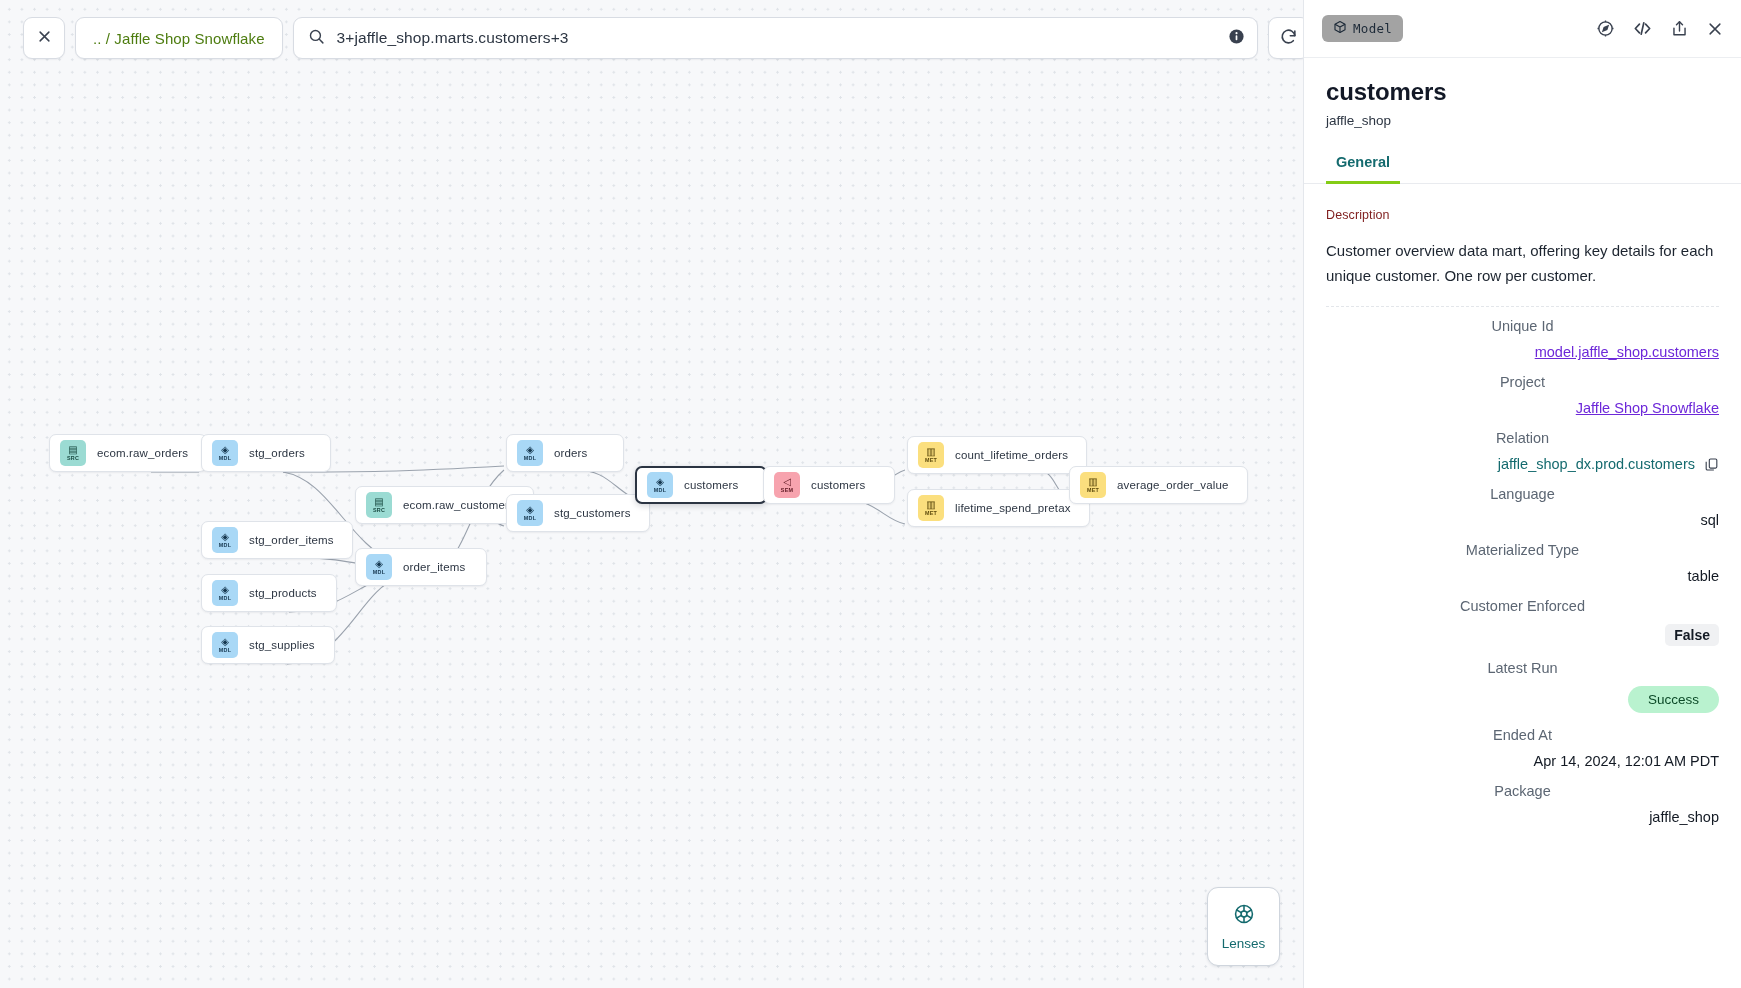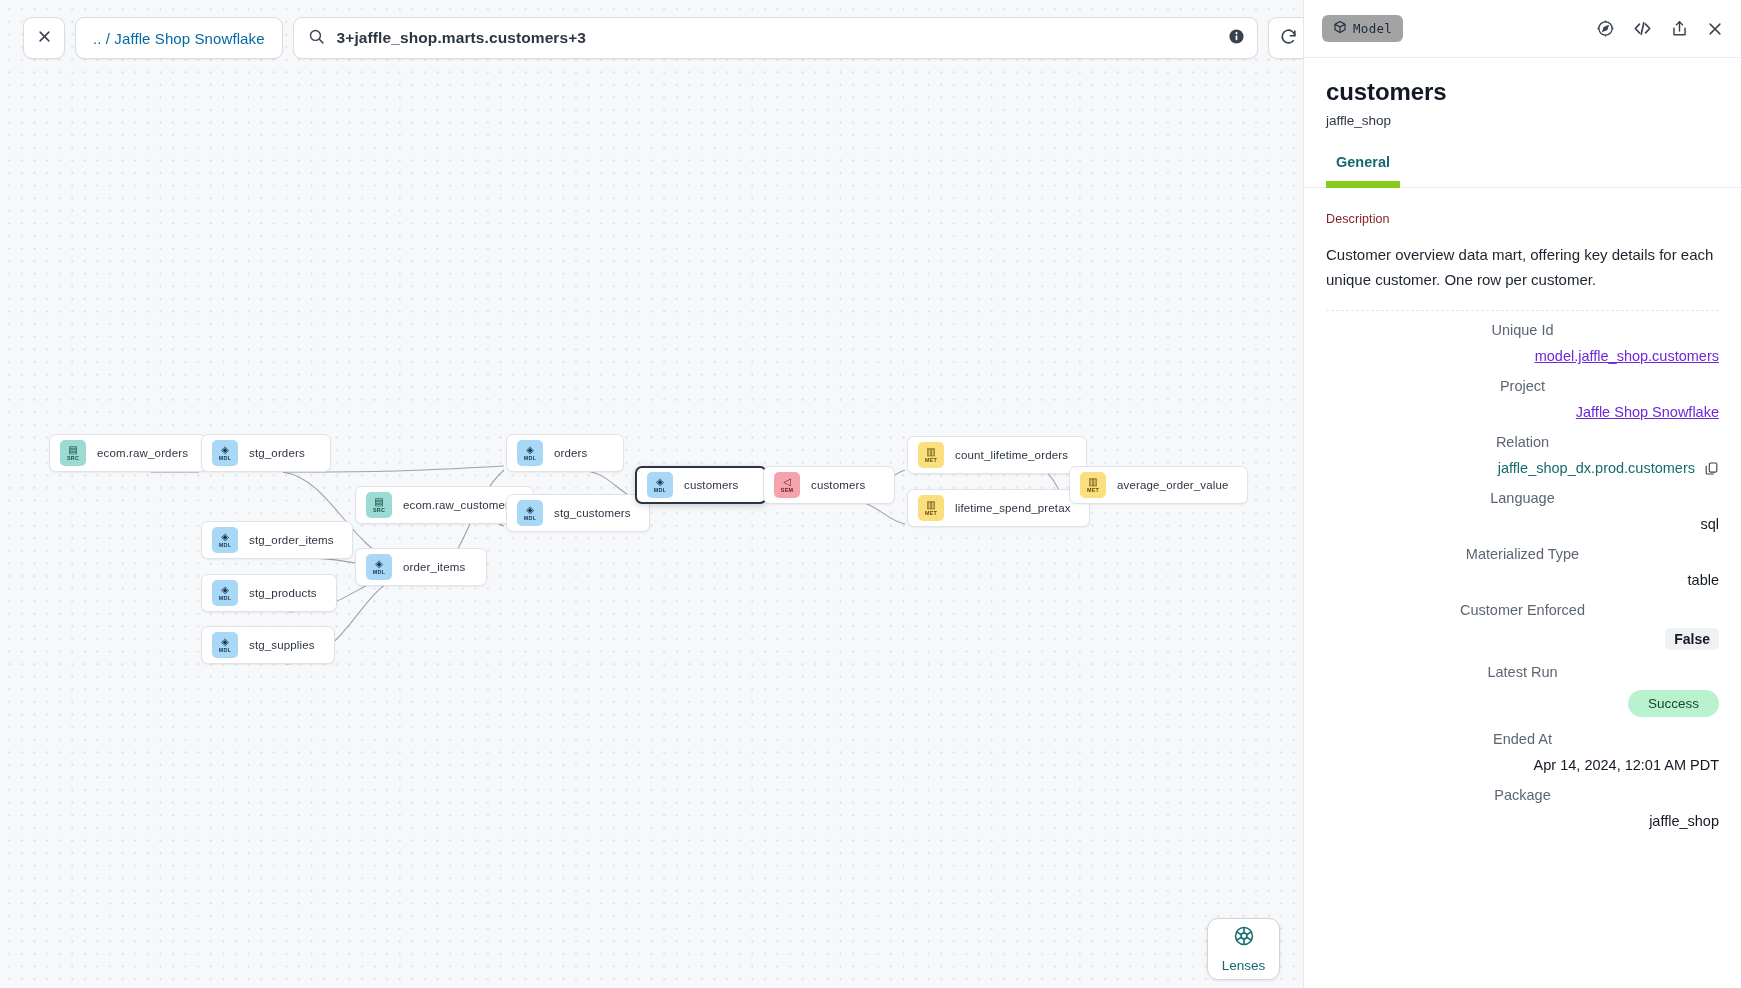--- a/index.html
+++ b/index.html
@@ -26,28 +26,28 @@
   
   .toolbar { position: absolute; top: 17px; left: 23px; display: flex; align-items: center; gap: 10px; z-index: 5;}
   .tb-btn {
     background: #fff; border: 1px solid #d8dce3; border-radius: 9px;
     height: 42px; display: flex; align-items: center; justify-content: center;
     box-shadow: 0 1px 1.5px rgba(16,24,40,.05);
     cursor: pointer; color: #39414f;
   }
   .tb-square { width: 42px; }
   .breadcrumb-btn {
-    padding: 0 17px; font-size: 15px; color: #0369a1; white-space: nowrap;
+    padding: 0 17px; font-size: 15px; color: #4d7c0f; white-space: nowrap;
     letter-spacing: .1px;
   }
   .search-wrap {
     position: relative; width: 965px; height: 42px; background: #fff;
     border: 1px solid #d8dce3; border-radius: 9px; display: flex; align-items: center;
     box-shadow: 0 1px 1.5px rgba(16,24,40,.05);
-    padding: 0 12px 0 14px; gap: 12px; font-weight: bold;
+    padding: 0 12px 0 14px; gap: 12px;
   }
   .search-val { font-size: 15.5px; color: #2c3542; flex: 1; letter-spacing: .1px; }
   .info-dot { margin-left: auto; }
 
   
   .node {
     position: absolute; background: #ffffff; border: 1px solid #dfe3e9;
     border-radius: 7px; display: flex; align-items: center; gap: 11px;
     padding: 0 18px 0 10px; height: 38px;
     box-shadow: 0 1px 2px rgba(16,24,40,.06);
@@ -65,21 +65,21 @@
   .badge.src { background: #9bdbd3; color: #17483f; }
   .badge.mdl { background: #a9d8f6; color: #15374f; }
   .badge.sem { background: #f7a3ae; color: #5d1722; }
   .badge.met { background: #fbdf7e; color: #5d4a0d; }
 
   svg.edges { position: absolute; inset: 0; width: 1303px; height: 988px; z-index: 1; pointer-events: none; }
   svg.edges path { fill: none; stroke: #9aa2ad; stroke-width: 1.1px; }
 
   
   .lenses-btn {
-    position: absolute; right: 23px; bottom: 8px; width: 73px; height: 62px;
+    position: absolute; right: 23px; bottom: 22px; width: 73px; height: 79px;
     background: #fff; border: 1px solid #cfd5dd; border-radius: 11px;
     display: flex; flex-direction: column; align-items: center; justify-content: center; gap: 7px;
     box-shadow: 0 1px 3px rgba(16,24,40,.09); cursor: pointer; z-index: 6;
   }
   .lenses-label { font-size: 13.5px; color: #146a6e; }
 
   
   .panel {
     width: 438px; height: 988px; background: #fff;
     border-left: 1px solid #e4e7ec; display: flex; flex-direction: column; flex: none;
@@ -96,21 +96,21 @@
   .panel-icons { margin-left: auto; display: flex; align-items: center; gap: 17px; color: #39414f; }
   .p-ico { cursor: pointer; display: flex; }
 
   .panel-head { padding: 20px 22px 0 22px; }
   .panel-title { font-size: 24px; font-weight: 700; color: #121826; letter-spacing: -.1px; }
   .panel-sub { font-size: 13.5px; color: #2c3542; margin-top: 7px; }
 
   .tabs { margin-top: 26px; padding: 0 22px; border-bottom: 1px solid #e9ebef; display: flex; }
   .tab {
     font-size: 14.5px; color: #146a6e; font-weight: 600; padding: 0 10px 11px 10px;
-    border-bottom: 7px solid #84cc16; cursor: pointer; margin-bottom: -1px;
+    border-bottom: 3px solid #84cc16; cursor: pointer; margin-bottom: -1px;
   }
 
   .panel-body { padding: 24px 22px 0 22px; overflow-y: auto; flex: 1; }
   .sec-label { font-size: 12.5px; font-weight: 400; color: #7f1d1d; letter-spacing: .1px; }
   .desc { font-size: 15px; color: #1c242f; line-height: 1.68; margin-top: 16px; }
   .divider { border-top: 1px dashed #e3e6ea; margin: 18px 0 4px 0; }
 
   .row { display: flex; align-items: center; min-height: 36px; padding: 7px 0; gap: 10px; flex-direction: column; }
   .row-key { font-size: 14.5px; color: #5c6673; flex: none; }
   .row-val { margin-left: auto; font-size: 14.5px; color: #131a24; text-align: right; display: flex; align-items: center; gap: 9px; }

